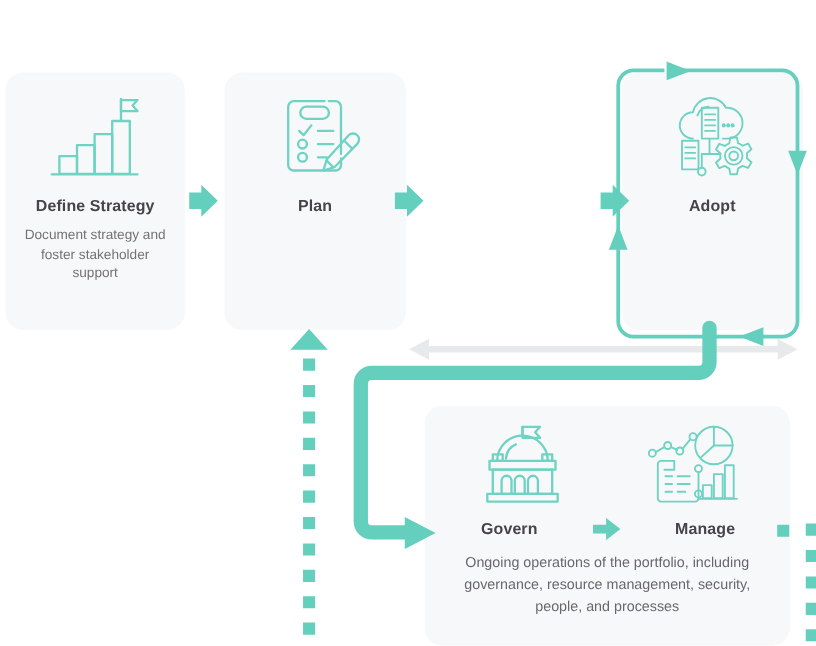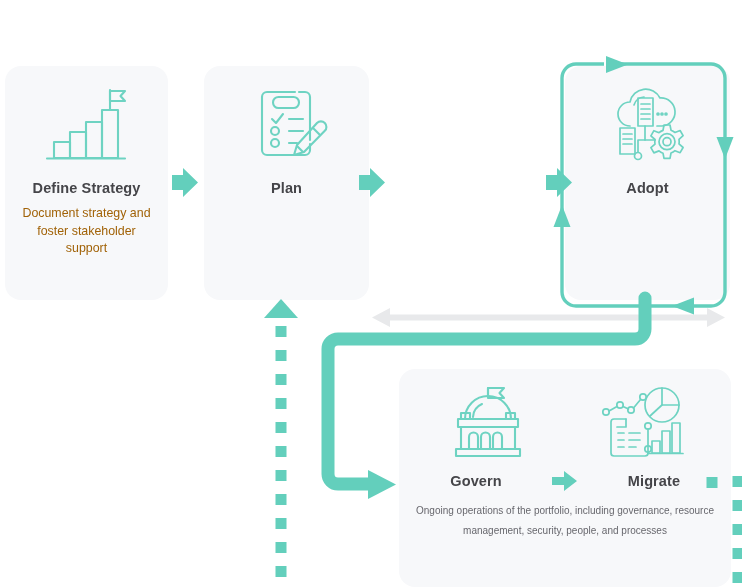--- a/index.html
+++ b/index.html
@@ -24,50 +24,50 @@
   }
   .card-title{
     font-weight:bold;
     font-size:14.5px;
     color:#454549;
     text-align:center;
     letter-spacing:.1px;
   }
   .card-desc{
     font-size:12.4px;
-    color:#a16207;
+    color:#737373;
     text-align:center;
     line-height:17.5px;
     padding:0 10px;
     box-sizing:border-box;
   }
 
   
   #card-strategy{left:5px;  top:20px; width:163px; height:234px;}
   #card-plan    {left:204px;top:20px; width:165px; height:234px;}
   #card-ready   {left:377px;top:20px; width:165px; height:234px;}
   #card-adopt   {left:565px;top:20px; width:165px; height:234px;}
-  #card-govman  {left:399px;top:323px;width:332px; height:218px;}
+  #card-govman  {left:386px;top:323px;width:332px; height:218px;}
 
   #card-strategy .icon-wrap,#card-plan .icon-wrap,
   #card-ready .icon-wrap,#card-adopt .icon-wrap{height:108px;margin-top:4px;}
   #card-strategy .card-title,#card-plan .card-title,
   #card-ready .card-title,#card-adopt .card-title{margin-top:2px;}
   #card-strategy .card-desc,#card-plan .card-desc,
   #card-ready .card-desc,#card-adopt .card-desc{margin-top:9px;}
 
   
   #card-govman .gm-icons{
     display:flex;justify-content:center;gap:66px;margin-top:14px;height:84px;align-items:center;
   }
   #card-govman .gm-titles{
     display:flex;justify-content:center;align-items:center;gap:28px;margin-top:4px;
   }
   #card-govman .gm-desc{
-    font-size:10px;color:#67676d;text-align:center;line-height:20px;margin-top:10px;
+    font-size:13px;color:#67676d;text-align:center;line-height:20px;margin-top:10px;
     padding:0 16px;box-sizing:border-box;width:100%;
   }
 
   
   #overlay{position:absolute;left:0;top:0;width:742px;height:587px;pointer-events:none;}
   .teal-fill{fill:#63cfbc;}
   .gray-fill{fill:#e8e9eb;}
   .teal-stroke{fill:none;stroke:#63cfbc;}
   .icn{fill:none;stroke:#6ed3c2;stroke-width:2.1;stroke-linecap:round;stroke-linejoin:round;}
   .icn-thin{fill:none;stroke:#6ed3c2;stroke-width:1.7;stroke-linecap:round;stroke-linejoin:round;}
@@ -199,21 +199,21 @@
         </svg>
       </span>
     </div>
     <div class="gm-titles">
       <span class="card-title" style="min-width:96px">Govern</span>
       <span style="display:inline-flex;">
         <svg width="26" height="20" viewBox="0 0 26 20" aria-hidden="true">
           <path class="teal-fill" d="M0 6 H12 V0 L25 10 L12 20 V14 H0 Z"></path>
         </svg>
       </span>
-      <span class="card-title" style="min-width:96px">Migrate</span>
+      <span class="card-title" style="min-width:96px">Manage</span>
     </div>
     <div class="gm-desc">Ongoing operations of the portfolio, including governance, resource management, security, people, and processes</div>
   </div>
 
   <svg id="overlay" viewBox="0 0 742 587">
 
     <g>
       <path class="gray-fill" d="M372 271.5 L390 262 L390 268.5 L707 268.5 L707 262 L725 271.5 L707 281 L707 274.5 L390 274.5 L390 281 Z"></path>
     </g>
 

